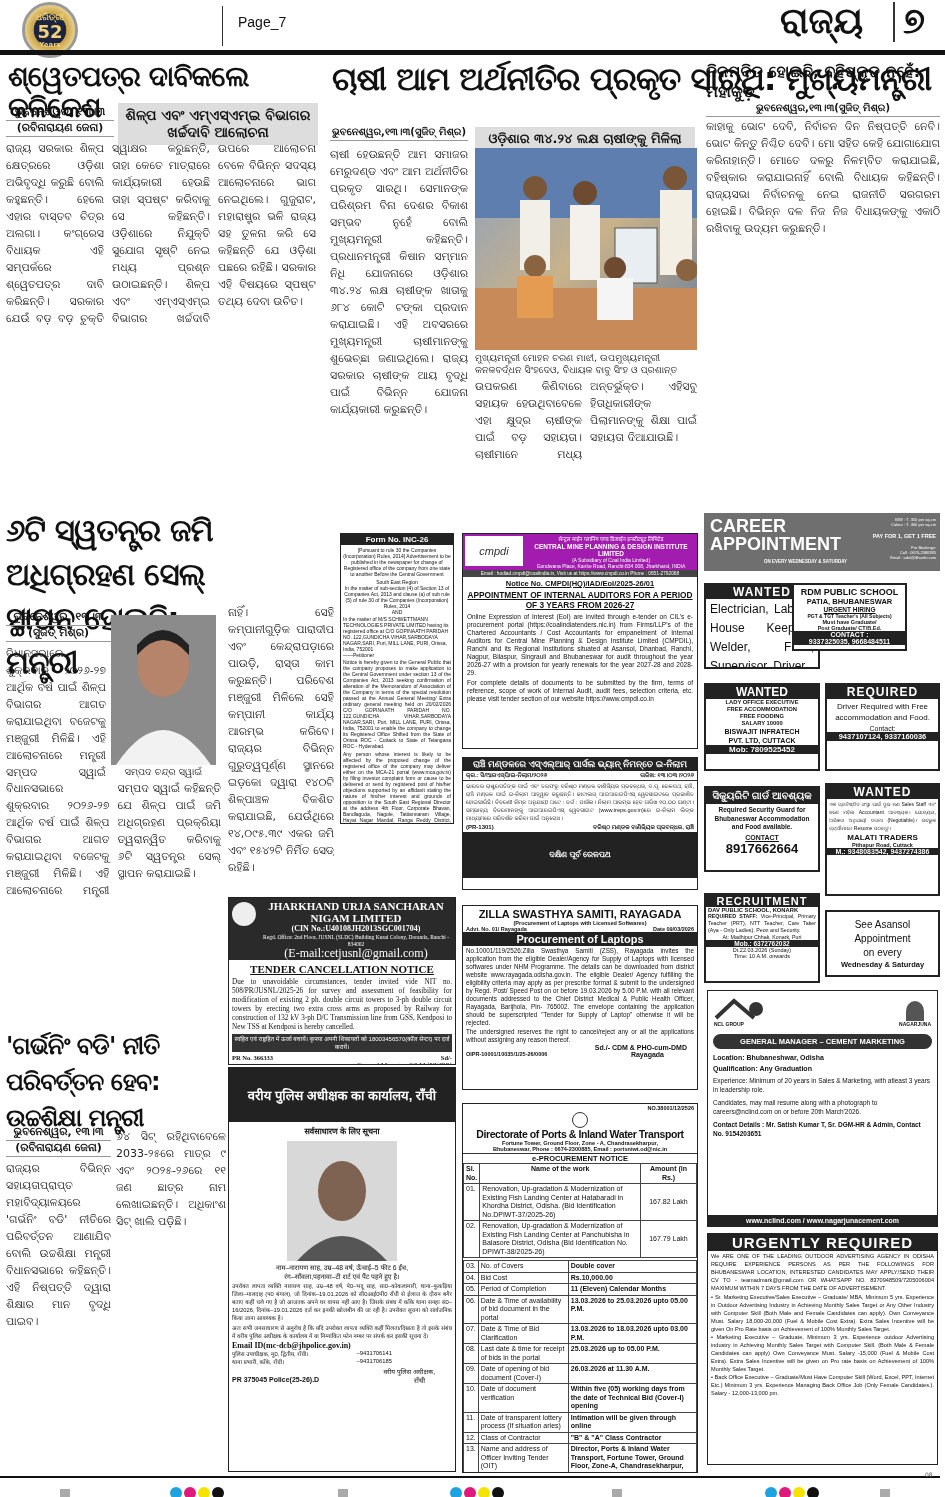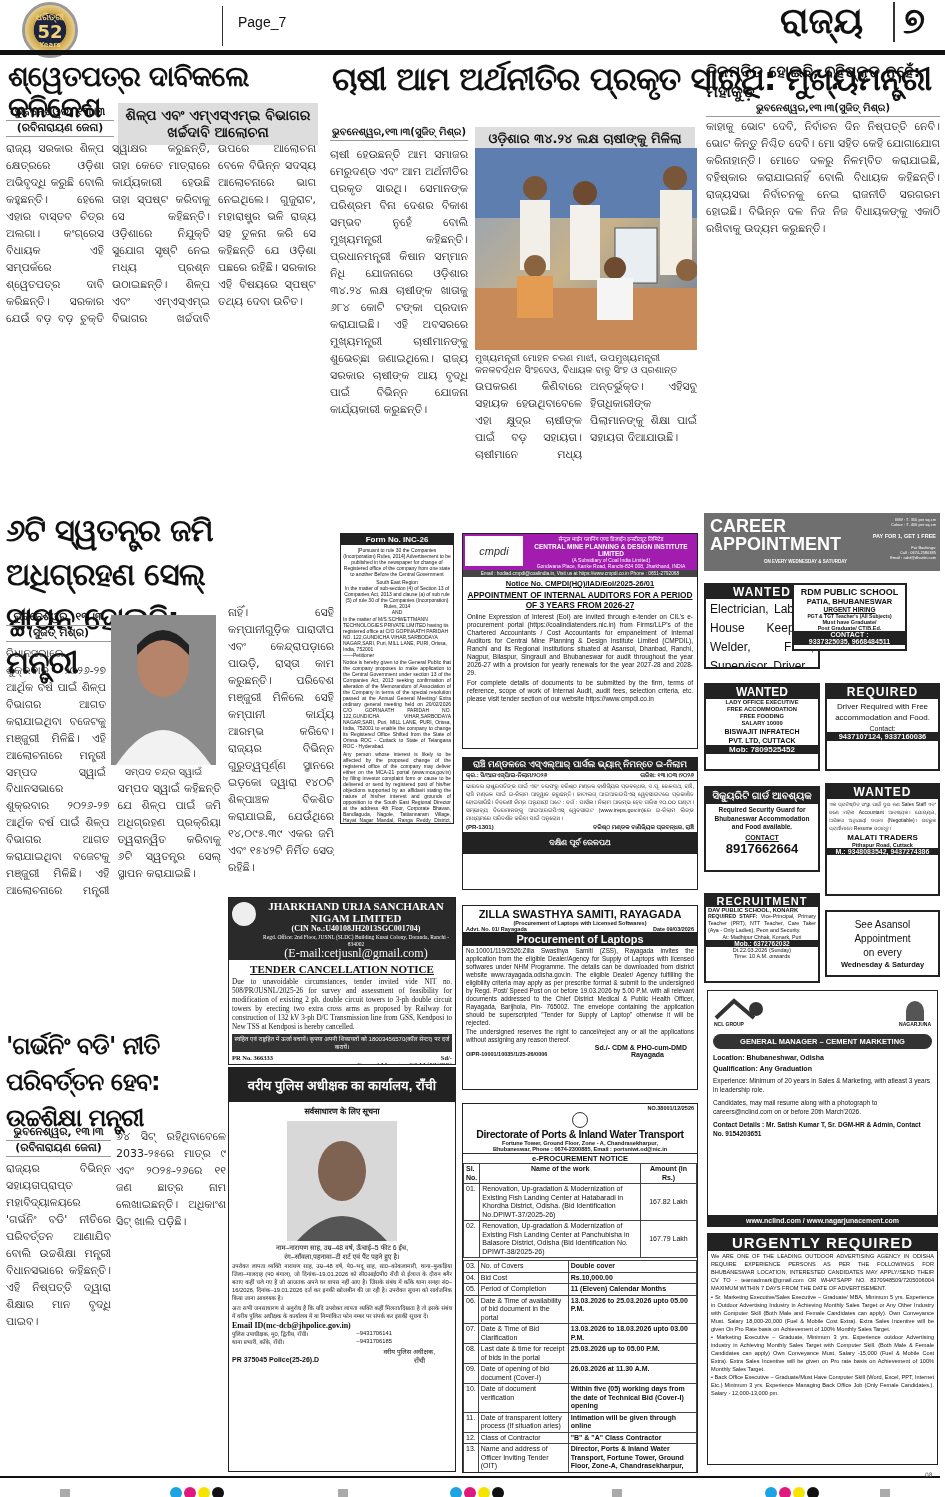--- a/index.html
+++ b/index.html
@@ -139,21 +139,21 @@
   <div style="background:#333;color:#fff;font-size:6px;line-height:8px;text-align:center;margin:2px 3px;padding:1px">स्वहित एवं राष्ट्रहित में ऊर्जा बचायें। कृपया अपनी शिकायतों को 18003456570(कॉल सेन्टर) पर दर्ज करायें।</div>
   <div style="display:flex;justify-content:space-between;font-family:'Liberation Serif',serif;font-size:6.5px;padding:0 3px">
     <span class="b">PR No. 366333</span>
     <span class="b">Sd/-</span>
   </div>
   <div style="text-align:right;font-family:'Liberation Serif',serif;font-size:7px;padding:0 3px">General Manager, C&amp;M (NWBP)</div>
 
 </div>
 
 <div class="abs box" style="left:228px;top:1067px;width:228px;height:405px;border-width:1px">
-  <div class="dark" style="font-size:13px;padding:8px">वरीय पुलिस अधीक्षक का कार्यालय, राँची</div>
+  <div class="dark" style="font-size:13px;padding:18px">वरीय पुलिस अधीक्षक का कार्यालय, राँची</div>
   <div class="b ctr" style="font-size:8px;padding:3px">सर्वसाधारण के लिए सूचना</div>
   <div style="margin:2px auto;width:110px;height:120px;background:#555">
     <svg width="110" height="120">
       <rect width="110" height="120" fill="#d8d8d8"></rect>
       <ellipse cx="55" cy="50" rx="24" ry="30" fill="#7e6252"></ellipse>
       <path d="M10 120 Q55 70 100 120Z" fill="#555"></path>
     </svg>
   </div>
   <div class="ctr" style="font-size:6.8px;line-height:9px">नाम–नारायण साह, उम्र–48 वर्ष, ऊँचाई–5 फीट 6 ईंच,</div>
   <div class="ctr" style="font-size:6.8px;line-height:9px">रंग–साँवला,पहनावा–टी शर्ट एवं पैंट पहने हुए है।</div>
@@ -198,21 +198,21 @@
   <div class="dark" style="font-size:9px;padding:1px">ରାଞ୍ଚି ମଣ୍ଡଳରେ ଏସ୍ଏଲ୍ଆର୍ ପାର୍ସଲ ଭ୍ୟାନ୍ ନିମନ୍ତେ ଇ-ନିଲାମ</div>
   <div style="display:flex;justify-content:space-between;font-size:6px;font-weight:bold;padding:1px 3px;border-bottom:1px solid #333">
     <span>କ୍ର.: ସି/ଆରଏସ୍‌ପି/ଇ-ନିଲାମ/୨୦୨୬</span>
     <span>ତାରିଖ: ୧୩।୦୩।୨୦୨୬</span>
   </div>
   <div style="font-size:5.6px;line-height:8px;padding:1px 3px;text-align:justify">ଭାରତର ରାଷ୍ଟ୍ରପତିଙ୍କ ପାଇଁ ଏବଂ ତରଫରୁ ବରିଷ୍ଠ ମଣ୍ଡଳ ବାଣିଜ୍ୟିକ ପ୍ରବନ୍ଧକ, ଦ.ପୂ. ରେଳପଥ, ରାଞ୍ଚି, ରାଞ୍ଚି ମଣ୍ଡଳ ପାଇଁ ଇ-ନିଲାମ ଆହ୍ୱାନ କରୁଛନ୍ତି। କାଟାଲଗ୍ ଆଇଆରଇପିଏସ୍ ୱେବସାଇଟରେ ପ୍ରକାଶିତ ହୋଇସାରିଛି। ବିବରଣୀ ନିମ୍ନ ଅନୁଯାୟୀ ଅଟେ : ବର୍ଗ : ପାର୍ସଲ। ନିଲାମ ଆରମ୍ଭ ହେବ ତାରିଖ ୧୦.୦୦ ଘଣ୍ଟା। ସମ୍ଭାବ୍ୟ ବିଡରମାନଙ୍କୁ ଆଇଆରଇପିଏସ୍ ୱେବସାଇଟ (www.ireps.gov.in)ରେ ଇ-ନିଲାମ ଲିଙ୍କ ମାଧ୍ୟମରେ ପରିଦର୍ଶନ କରିବା ପାଇଁ ଅନୁରୋଧ।</div>
   <div style="display:flex;justify-content:space-between;font-size:6px;padding:1px 3px">
     <span class="b">(PR-1301)</span>
     <span class="b">ବରିଷ୍ଠ ମଣ୍ଡଳ ବାଣିଜ୍ୟିକ ପ୍ରବନ୍ଧକ, ରାଞ୍ଚି</span>
   </div>
-  <div class="dark" style="font-size:8px;padding:6px">ଦକ୍ଷିଣ ପୂର୍ବ ରେଳପଥ</div>
+  <div class="dark" style="font-size:8px;padding:18px">ଦକ୍ଷିଣ ପୂର୍ବ ରେଳପଥ</div>
 </div>
 
 <div class="abs box" style="left:462px;top:905px;width:236px;height:185px;border-width:1px">
   <div class="b ctr" style="font-size:11px;padding-top:2px">ZILLA SWASTHYA SAMITI, RAYAGADA</div>
   <div class="b ctr" style="font-size:5.5px">(Procurement of Laptops with Licensed Softwares)</div>
   <div style="display:flex;justify-content:space-between;font-size:5.5px;font-weight:bold;padding:0 3px">
     <span>Advt. No. 01/ Rayagada</span>
     <span>Date 09/03/2026</span>
   </div>
   <div class="dark" style="font-size:11px;padding:1px">Procurement of Laptops</div>

